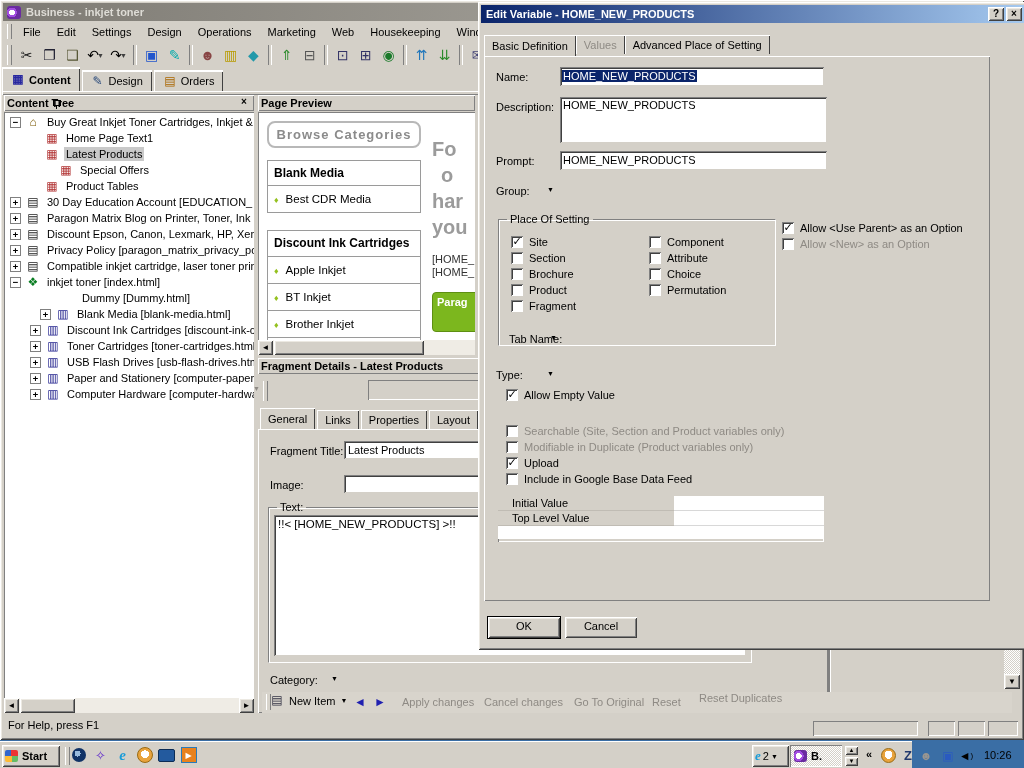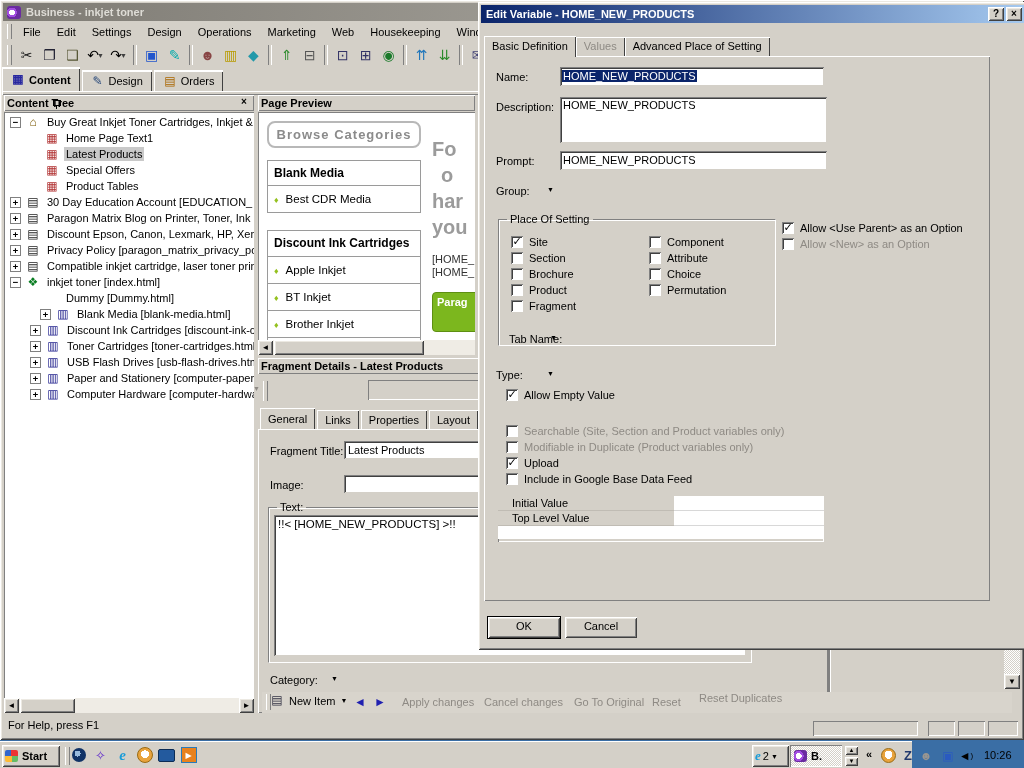--- a/index.html
+++ b/index.html
@@ -230,21 +230,21 @@
             <span class="tlabel">Buy Great Inkjet Toner Cartridges, Inkjet &amp;</span>
         </div>
         <div class="trow" style="padding-left:41px">
           <span class="tico frag"></span>
             <span class="tlabel">Home Page Text1</span>
         </div>
         <div class="trow sel" style="padding-left:41px">
           <span class="tico frag"></span>
             <span class="tlabel">Latest Products</span>
         </div>
-        <div class="trow" style="padding-left:41px">
+        <div class="trow" style="padding-left:55px">
           <span class="tico frag"></span>
             <span class="tlabel">Special Offers</span>
         </div>
         <div class="trow" style="padding-left:41px">
           <span class="tico frag"></span>
             <span class="tlabel">Product Tables</span>
         </div>
         <div class="trow" style="padding-left:6px">
           <span class="exp plus"></span>
             <span class="tico doc"></span>
@@ -268,21 +268,21 @@
         <div class="trow" style="padding-left:6px">
           <span class="exp plus"></span>
             <span class="tico doc"></span>
             <span class="tlabel">Compatible inkjet cartridge, laser toner print</span>
         </div>
         <div class="trow" style="padding-left:6px">
           <span class="exp minus"></span>
             <span class="tico money"></span>
             <span class="tlabel">inkjet toner [index.html]</span>
         </div>
-        <div class="trow" style="padding-left:60px">
+        <div class="trow" style="padding-left:76px">
           <span class="tlabel">Dummy [Dummy.html]</span>
         </div>
         <div class="trow" style="padding-left:36px">
           <span class="exp plus"></span>
             <span class="tico page"></span>
             <span class="tlabel">Blank Media [blank-media.html]</span>
         </div>
         <div class="trow" style="padding-left:26px">
           <span class="exp plus"></span>
             <span class="tico page"></span>
@@ -427,21 +427,21 @@
       <span class="a spanel" style="left:985px;top:5px;width:30px"></span>
     </div>
   </div>
 
   <div class="a dialog out">
     <div class="a dtitle">
       <span>Edit Variable - HOME_NEW_PRODUCTS</span>
       <span class="a dctl btn" style="right:24px;top:2px">?</span>
       <span class="a dctl btn" style="right:6px;top:2px">×</span>
     </div>
-    <div class="a" style="left:6px;top:33px;height:22px;display:flex;align-items:center">
+    <div class="a" style="left:6px;top:33px;height:22px;display:flex;align-items:flex-start">
       <div class="dtab active">Basic Definition</div>
       <div class="dtab gray">Values</div>
       <div class="dtab">Advanced Place of Setting</div>
     </div>
     <div class="a out1" style="left:6px;top:54px;width:506px;height:545px;background:#d4d0c8">
 
       <span class="glabel" style="left:12px;top:15px">Name:</span>
       <span class="a fld" style="left:76px;top:11px;width:264px;height:19px;line-height:19px">
         <span style="background:#0a246a;color:#fff;margin-left:2px;padding:0 1px">HOME_NEW_PRODUCTS</span>
       </span>

